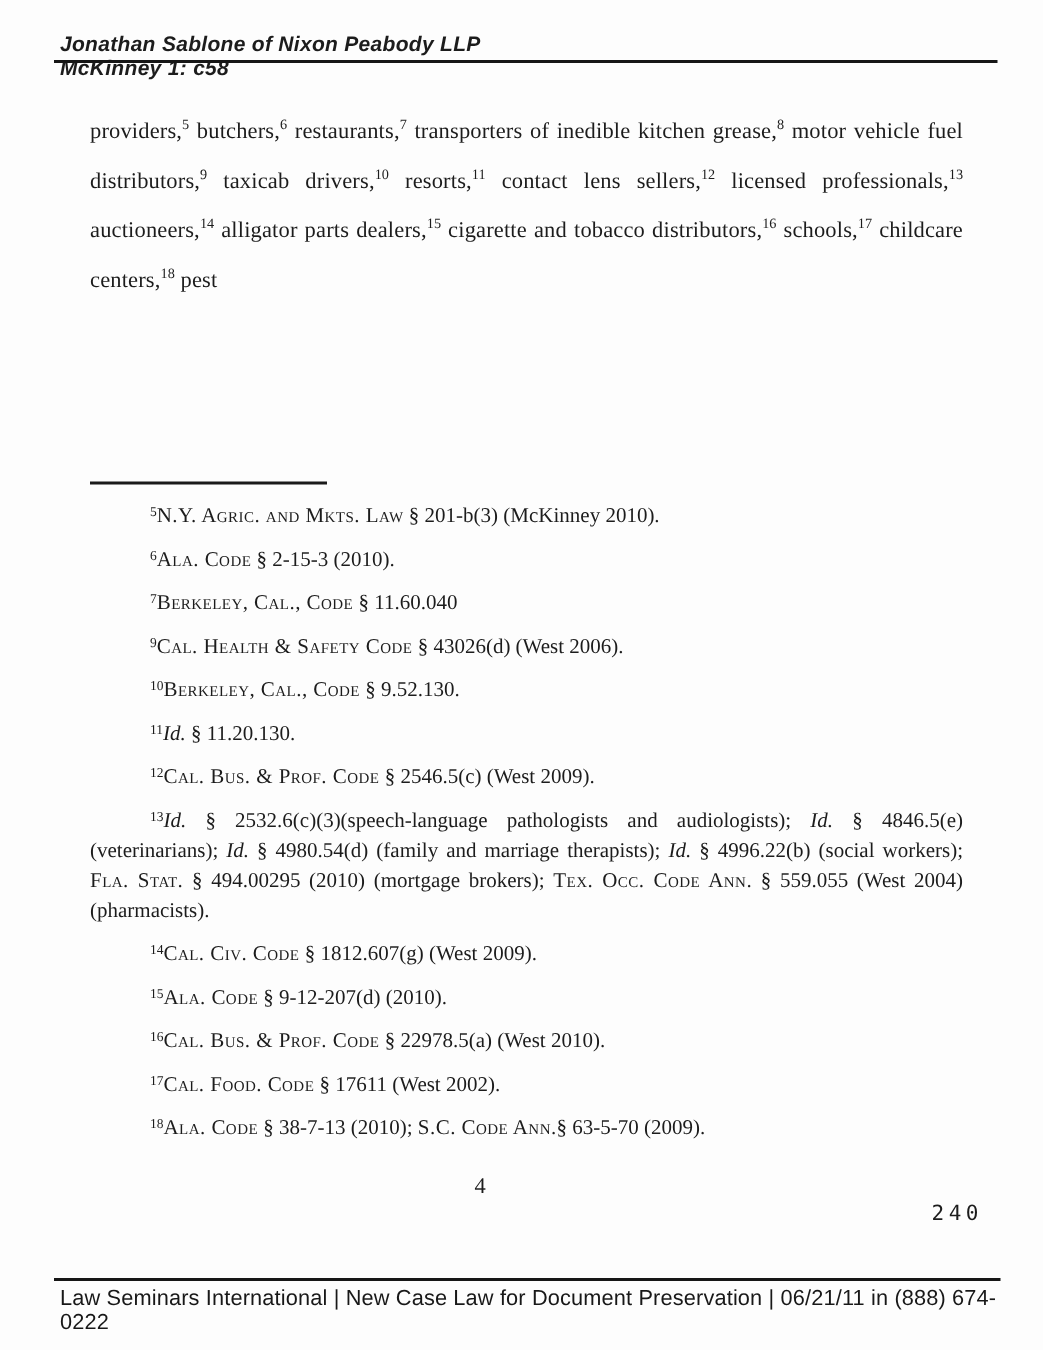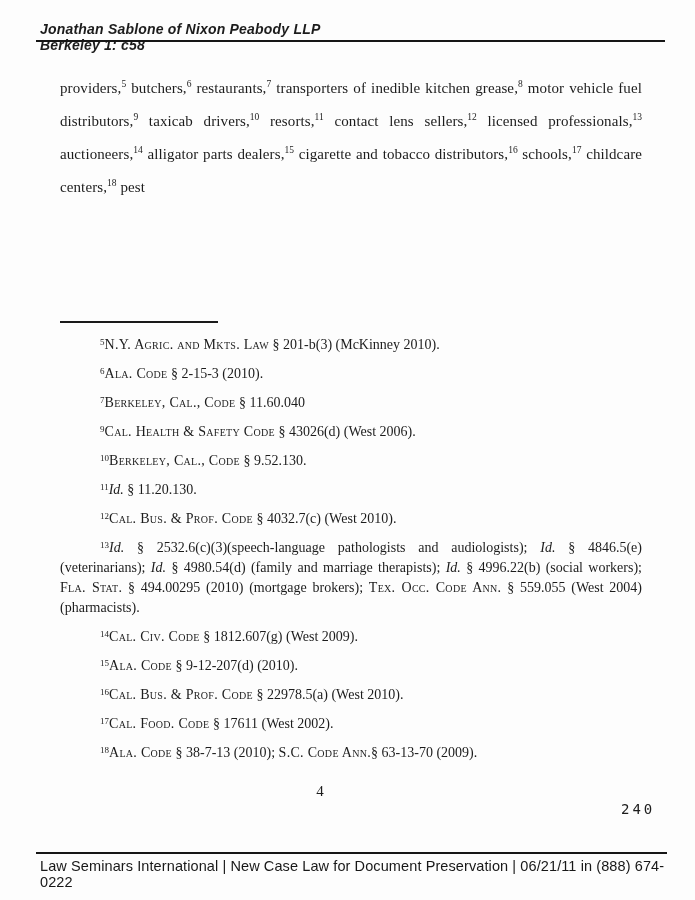--- a/index.html
+++ b/index.html
@@ -107,42 +107,42 @@
     color: #181818;
   }
 </style>
 </head>
 <body>
 
 <div class="page">
 
   <div class="header">
     <span>Jonathan Sablone of Nixon Peabody LLP</span>
-    <span>Berkeley 1: c58</span>
+    <span>McKinney 1: c58</span>
   </div>
   <div class="header-rule"></div>
 
   <p class="body-text"><span>providers,</span><sup>5</sup><span> butchers,</span><sup>6</sup><span> restaurants,</span><sup>7</sup><span> transporters of inedible kitchen grease,</span><sup>8</sup><span> motor vehicle fuel distributors,</span><sup>9</sup><span> taxicab drivers,</span><sup>10</sup><span> resorts,</span><sup>11</sup><span> contact lens sellers,</span><sup>12</sup><span> licensed professionals,</span><sup>13</sup><span> auctioneers,</span><sup>14</sup><span> alligator parts dealers,</span><sup>15</sup><span> cigarette and tobacco distributors,</span><sup>16</sup><span> schools,</span><sup>17</sup><span> childcare centers,</span><sup>18</sup><span> pest</span></p>
 
   <div class="fn-sep"></div>
 
   <div class="footnotes">
       <div class="footnote"><sup>5</sup><span class="sc">N.Y. Agric. and Mkts. Law</span><span> § 201-b(3) (McKinney 2010).</span></div>
       <div class="footnote"><sup>6</sup><span class="sc">Ala. Code</span><span> § 2-15-3 (2010).</span></div>
       <div class="footnote"><sup>7</sup><span class="sc">Berkeley, Cal., Code</span><span> § 11.60.040</span></div>
       <div class="footnote"><sup>9</sup><span class="sc">Cal. Health &amp; Safety Code</span><span> § 43026(d) (West 2006).</span></div>
       <div class="footnote"><sup>10</sup><span class="sc">Berkeley, Cal., Code</span><span> § 9.52.130.</span></div>
       <div class="footnote"><sup>11</sup><span class="it">Id.</span><span> § 11.20.130.</span></div>
-      <div class="footnote"><sup>12</sup><span class="sc">Cal. Bus. &amp; Prof. Code</span><span> § 4032.7(c) (West 2010).</span></div>
+      <div class="footnote"><sup>12</sup><span class="sc">Cal. Bus. &amp; Prof. Code</span><span> § 2546.5(c) (West 2009).</span></div>
       <div class="footnote"><sup>13</sup><span class="it">Id.</span><span> § 2532.6(c)(3)(speech-language pathologists and audiologists); </span><span class="it">Id.</span><span> § 4846.5(e) (veterinarians); </span><span class="it">Id.</span><span> § 4980.54(d) (family and marriage therapists); </span><span class="it">Id.</span><span> § 4996.22(b) (social workers); </span><span class="sc">Fla. Stat.</span><span> § 494.00295 (2010) (mortgage brokers); </span><span class="sc">Tex. Occ. Code Ann.</span><span> § 559.055 (West 2004) (pharmacists).</span></div>
       <div class="footnote"><sup>14</sup><span class="sc">Cal. Civ. Code</span><span> § 1812.607(g) (West 2009).</span></div>
       <div class="footnote"><sup>15</sup><span class="sc">Ala. Code</span><span> § 9-12-207(d) (2010).</span></div>
       <div class="footnote"><sup>16</sup><span class="sc">Cal. Bus. &amp; Prof. Code</span><span> § 22978.5(a) (West 2010).</span></div>
       <div class="footnote"><sup>17</sup><span class="sc">Cal. Food. Code</span><span> § 17611 (West 2002).</span></div>
-      <div class="footnote"><sup>18</sup><span class="sc">Ala. Code</span><span> § 38-7-13 (2010); </span><span class="sc">S.C. Code Ann.</span><span>§ 63-13-70 (2009).</span></div>
+      <div class="footnote"><sup>18</sup><span class="sc">Ala. Code</span><span> § 38-7-13 (2010); </span><span class="sc">S.C. Code Ann.</span><span>§ 63-5-70 (2009).</span></div>
     </div>
 
   <div class="page-number">4</div>
   <div class="scan-number">240</div>
 
   <div class="footer-rule"></div>
   <div class="footer">Law Seminars International | New Case Law for Document Preservation | 06/21/11 in (888) 674-0222</div>
 
 </div>
 

